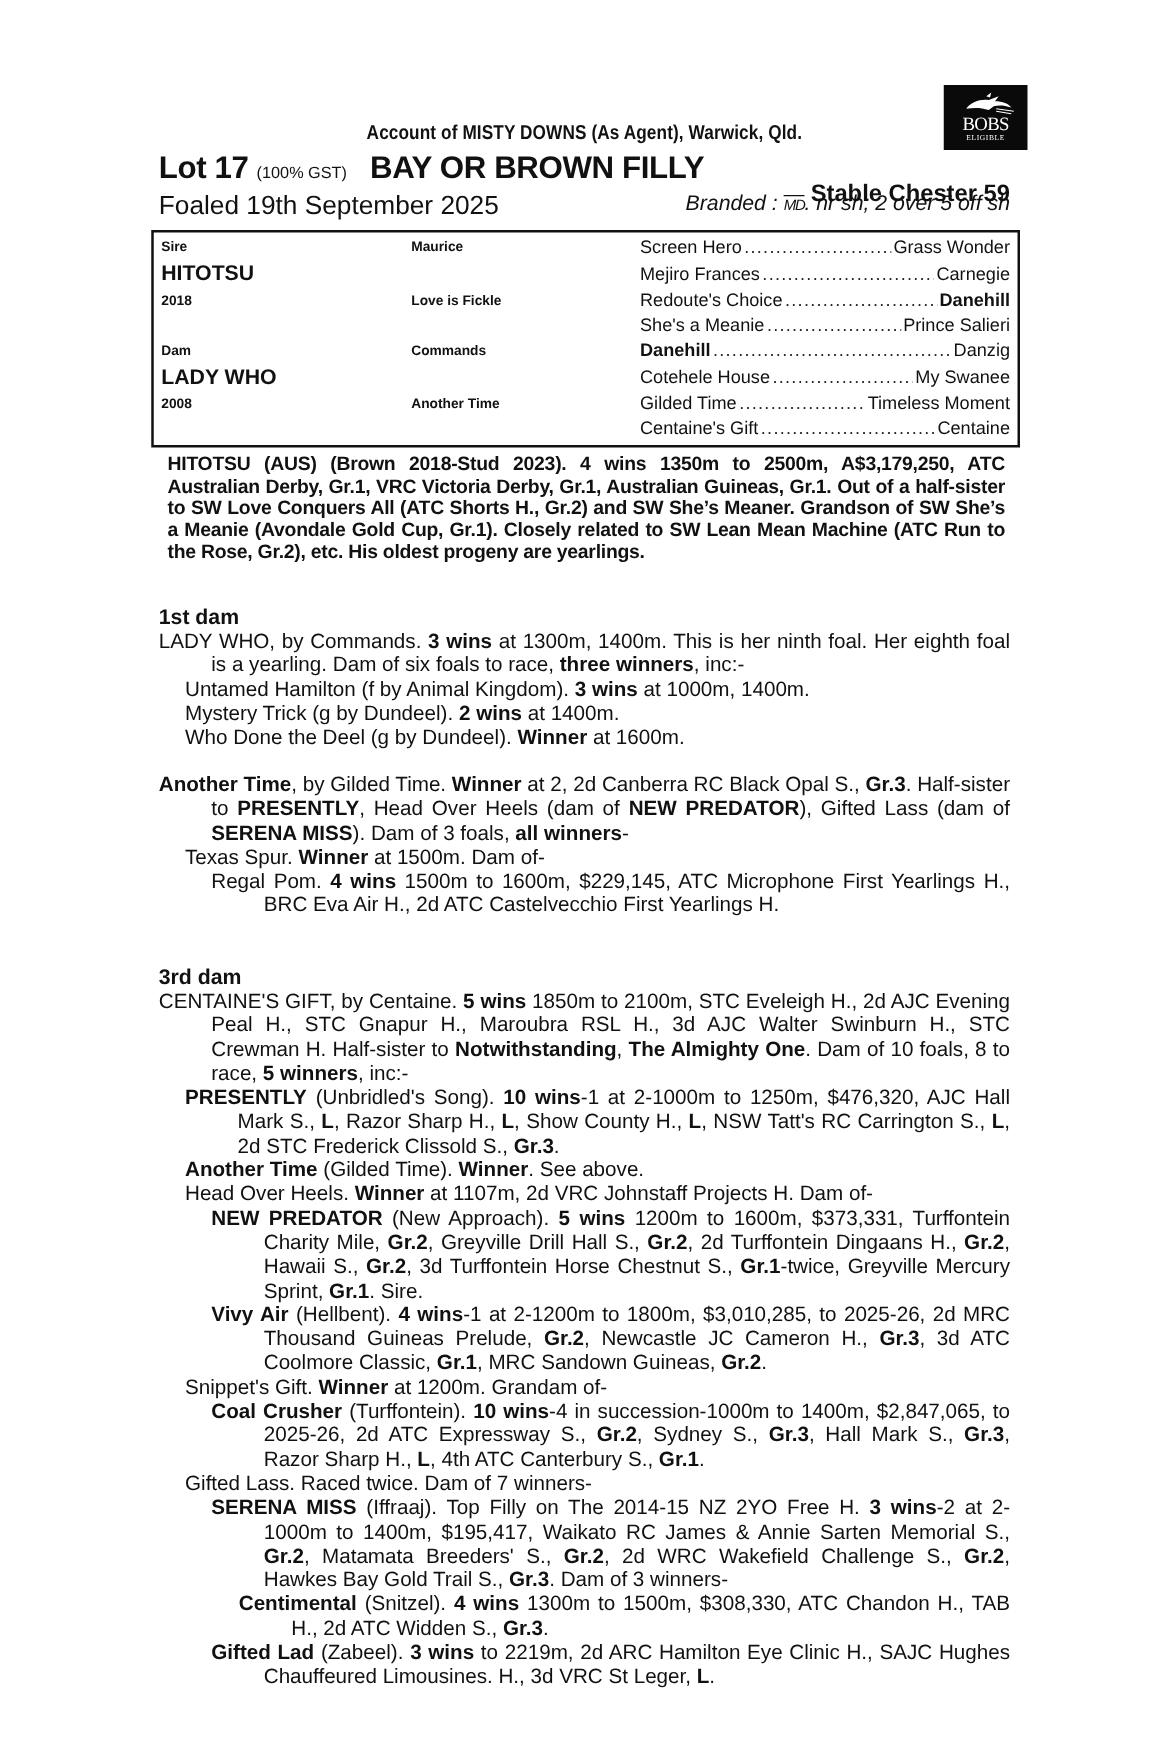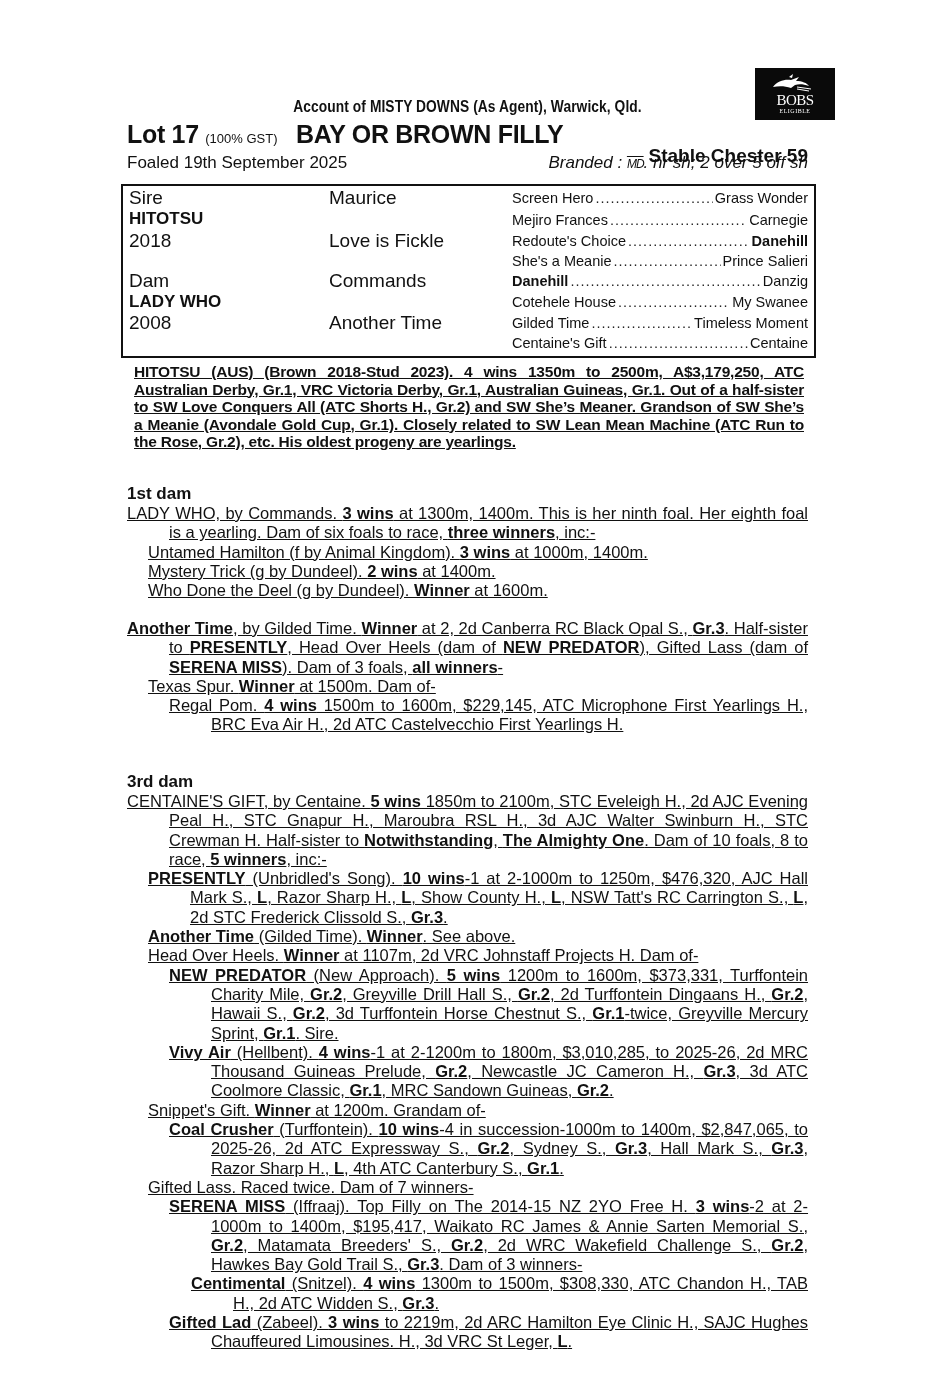--- a/index.html
+++ b/index.html
@@ -1,49 +1,49 @@
 <!DOCTYPE html>
 <html><head>
   <meta charset="utf-8">
   <style>
     html, body { margin: 0; padding: 0; background: #ffffff; }
     body { width: 938px; height: 1400px; position: relative; overflow: hidden;
            font-family: "Liberation Sans", sans-serif; color: #111; }
     .page { position: absolute; left: 127px; top: 0; width: 681px; }
-    .logo { position: absolute; left: 755px; top: 68px; width: 80px; height: 52px; background: #0a0a0a;
+    .logo { position: absolute; left: 755px; top: 68px; width: 67px; height: 52px; background: #0a0a0a;
             color: #fff; text-align: center; }
     .logo .horse { position: absolute; left: 0; right: 0; top: 4px; height: 20px; }
     .logo .bobs { position: absolute; left: 0; right: 0; top: 24px; font-family: "Liberation Serif", serif;
                   font-size: 15px; letter-spacing: -0.5px; line-height: 16px; }
     .logo .elig { position: absolute; left: 0; right: 0; top: 40px; font-family: "Liberation Serif", serif;
                   font-size: 6px; letter-spacing: 0.5px; }
     .account { position: absolute; left: 0; width: 681px; top: 98px; text-align: center; font-weight: bold;
                font-size: 16px; transform: scaleX(0.86); transform-origin: 50% 0; letter-spacing: 0.1px; }
     .lotline { position: absolute; left: 0; top: 120px; width: 681px; height: 30px; white-space: nowrap; }
     .lot { font-weight: 900; font-size: 25px; letter-spacing: -0.3px; }
     .gst { font-size: 13px; margin-left: 2px; }
     .sex { font-weight: 900; font-size: 25px; margin-left: 14px; letter-spacing: -0.3px; }
     .stable { position: absolute; right: 0; top: 6px; font-weight: 900; font-size: 19px; margin-top: 19px; }
-    .foaled { position: absolute; left: 0; top: 153px; font-size: 17px; }
+    .foaled { position: absolute; left: 0; top: 153px; font-size: 21px; }
     .brand { position: absolute; right: 0; top: 153px; font-size: 17px; font-style: italic; }
     .brand .mark { font-size: 12px; text-decoration: overline; letter-spacing: -1px; }
     .ped { position: absolute; left: -6px; top: 184px; width: 691px; height: 170px; border: 2px solid #111; }
-    .ped .c { position: absolute; font-size: 19px; line-height: 20px; white-space: nowrap; }
+    .ped .c { position: absolute; font-size: 11px; line-height: 20px; white-space: nowrap; font-weight: bold; }
     .ped .big { font-weight: 900; font-size: 17px; }
     .ped .dots { position: absolute; left: 389px; width: 296px; display: flex; font-size: 14.5px; line-height: 20px; }
     .ped .dots .l { white-space: nowrap; }
     .ped .dots .f { flex: 1; overflow: hidden; white-space: nowrap; letter-spacing: 1px; margin: 0 2px; color: #222; }
     .ped .dots .f::before { content: "........................................................................................"; }
     .ped .dots .r { white-space: nowrap; }
     .b { font-weight: 900; }
     .sirebox { position: absolute; left: 7px; top: 363px; width: 670px; font-weight: 900; font-size: 15.5px;
                line-height: 17.5px; text-align: justify; letter-spacing: -0.2px; }
     .sec { position: absolute; left: 0; width: 681px; font-size: 16.5px; line-height: 19.3px; }
     .sec h3 { margin: 0; font-size: 17px; font-weight: 900; line-height: 20px; }
-    .p { text-align: justify; text-decoration: underline; }
+    .p { text-align: justify; }
     .i0 { padding-left: 42px; text-indent: -42px; }
     .i1 { padding-left: 63px; text-indent: -42px; }
     .i2 { padding-left: 84px; text-indent: -42px; }
     .i3 { padding-left: 106px; text-indent: -42px; }
     .last { text-align-last: left; }
   </style>
 </head>
 <body>
 
 <div class="logo">

